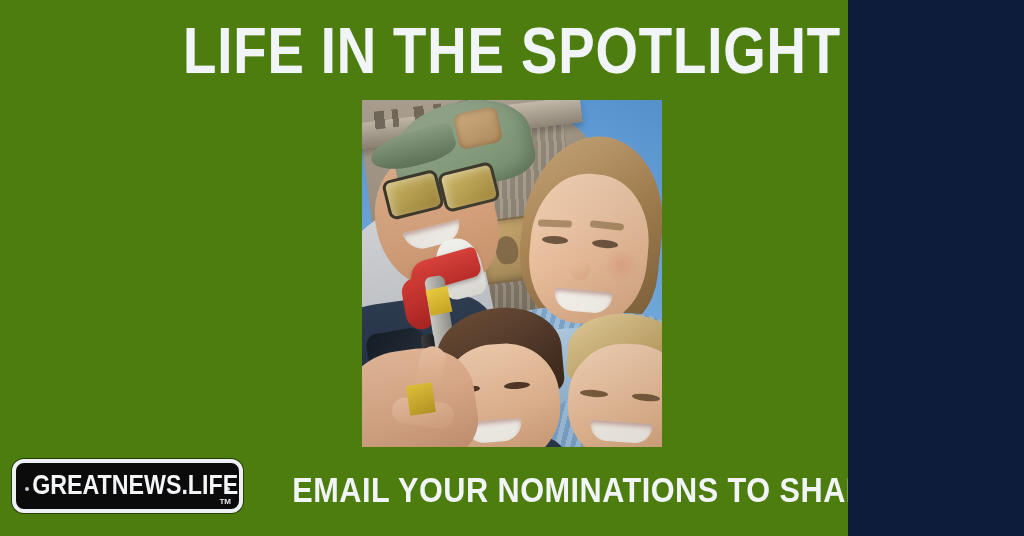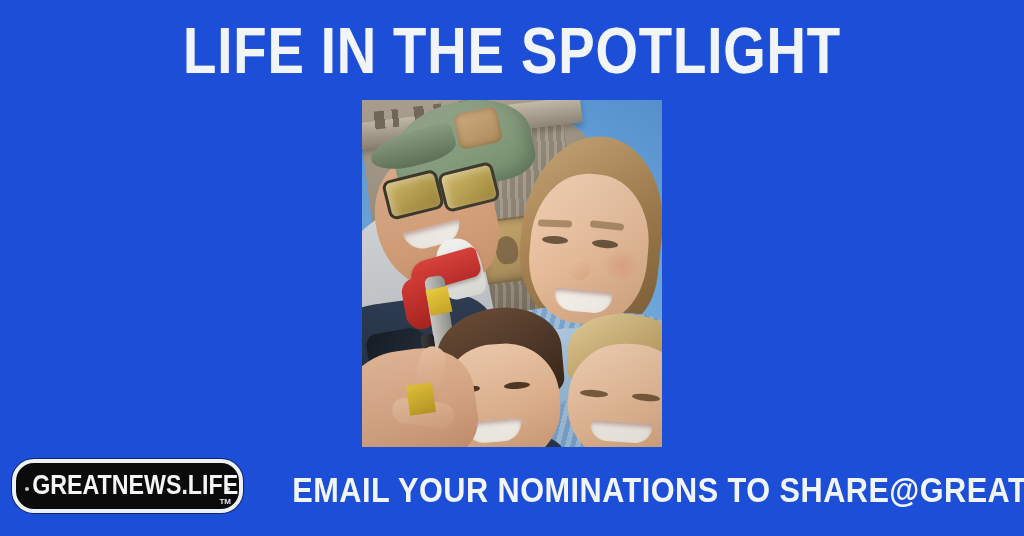--- a/index.html
+++ b/index.html
@@ -5,23 +5,23 @@
   html, body {
     margin: 0;
     padding: 0;
     background: #0d1c3a;
   }
   body {
     font-family: "Liberation Sans", sans-serif;
   }
   #poster {
     position: relative;
-    width: 1024px;
+    width: 848px;
     height: 536px;
-    background: #1d4ed8;
+    background: #4d7c0f;
     overflow: hidden;
   }
 
   
   #headline {
     position: absolute;
     left: 0;
     top: 18px;
     width: 1024px;
     text-align: center;
@@ -461,21 +461,21 @@
 
   
   #plate {
     position: absolute;
     left: 12px;
     top: 459px;
     width: 231px;
     height: 54px;
     background: #0b0b0c;
     border: 4px solid #eef1f4;
-    border-radius: 22px;
+    border-radius: 12px;
     box-sizing: border-box;
     box-shadow: 0 0 0 1px rgba(0,0,0,.5);
   }
   #plate-text {
     position: absolute;
     left: 0;
     top: 9px;
     width: 231px;
     text-align: center;
     color: #f3f5f7;

